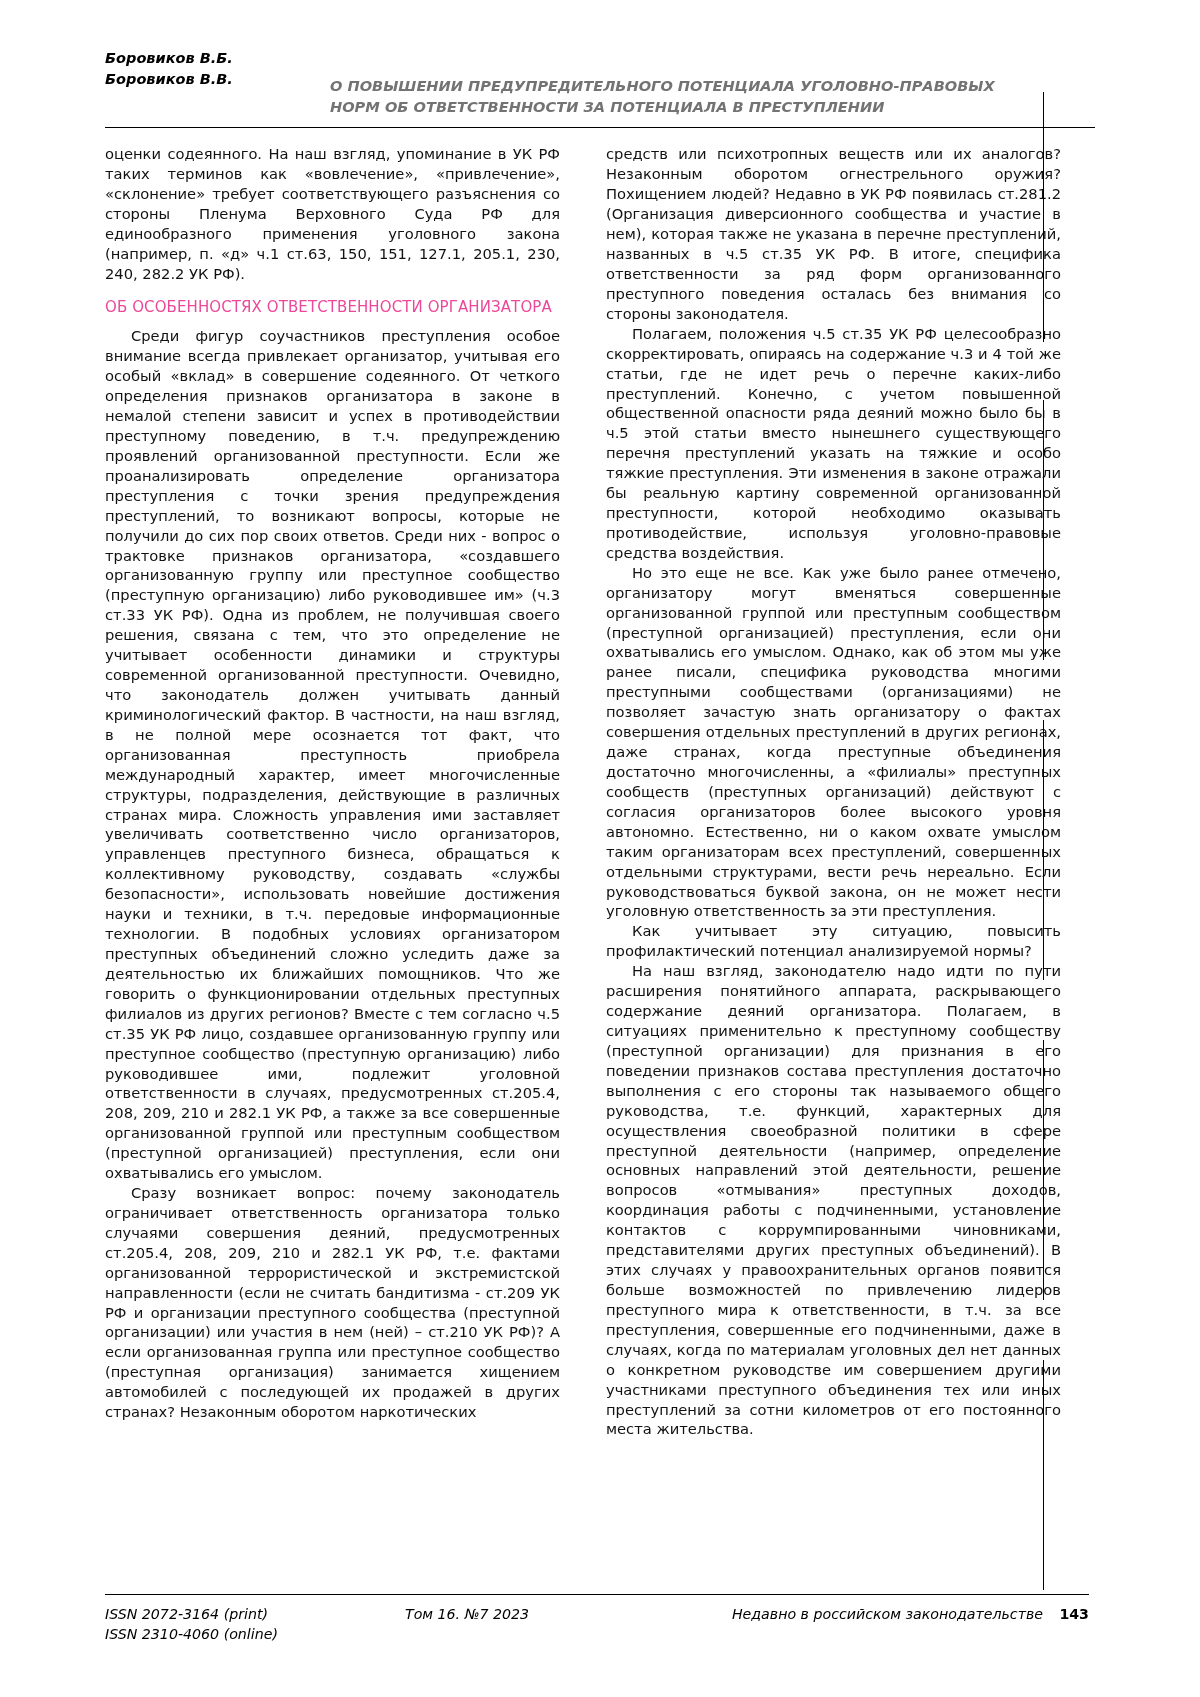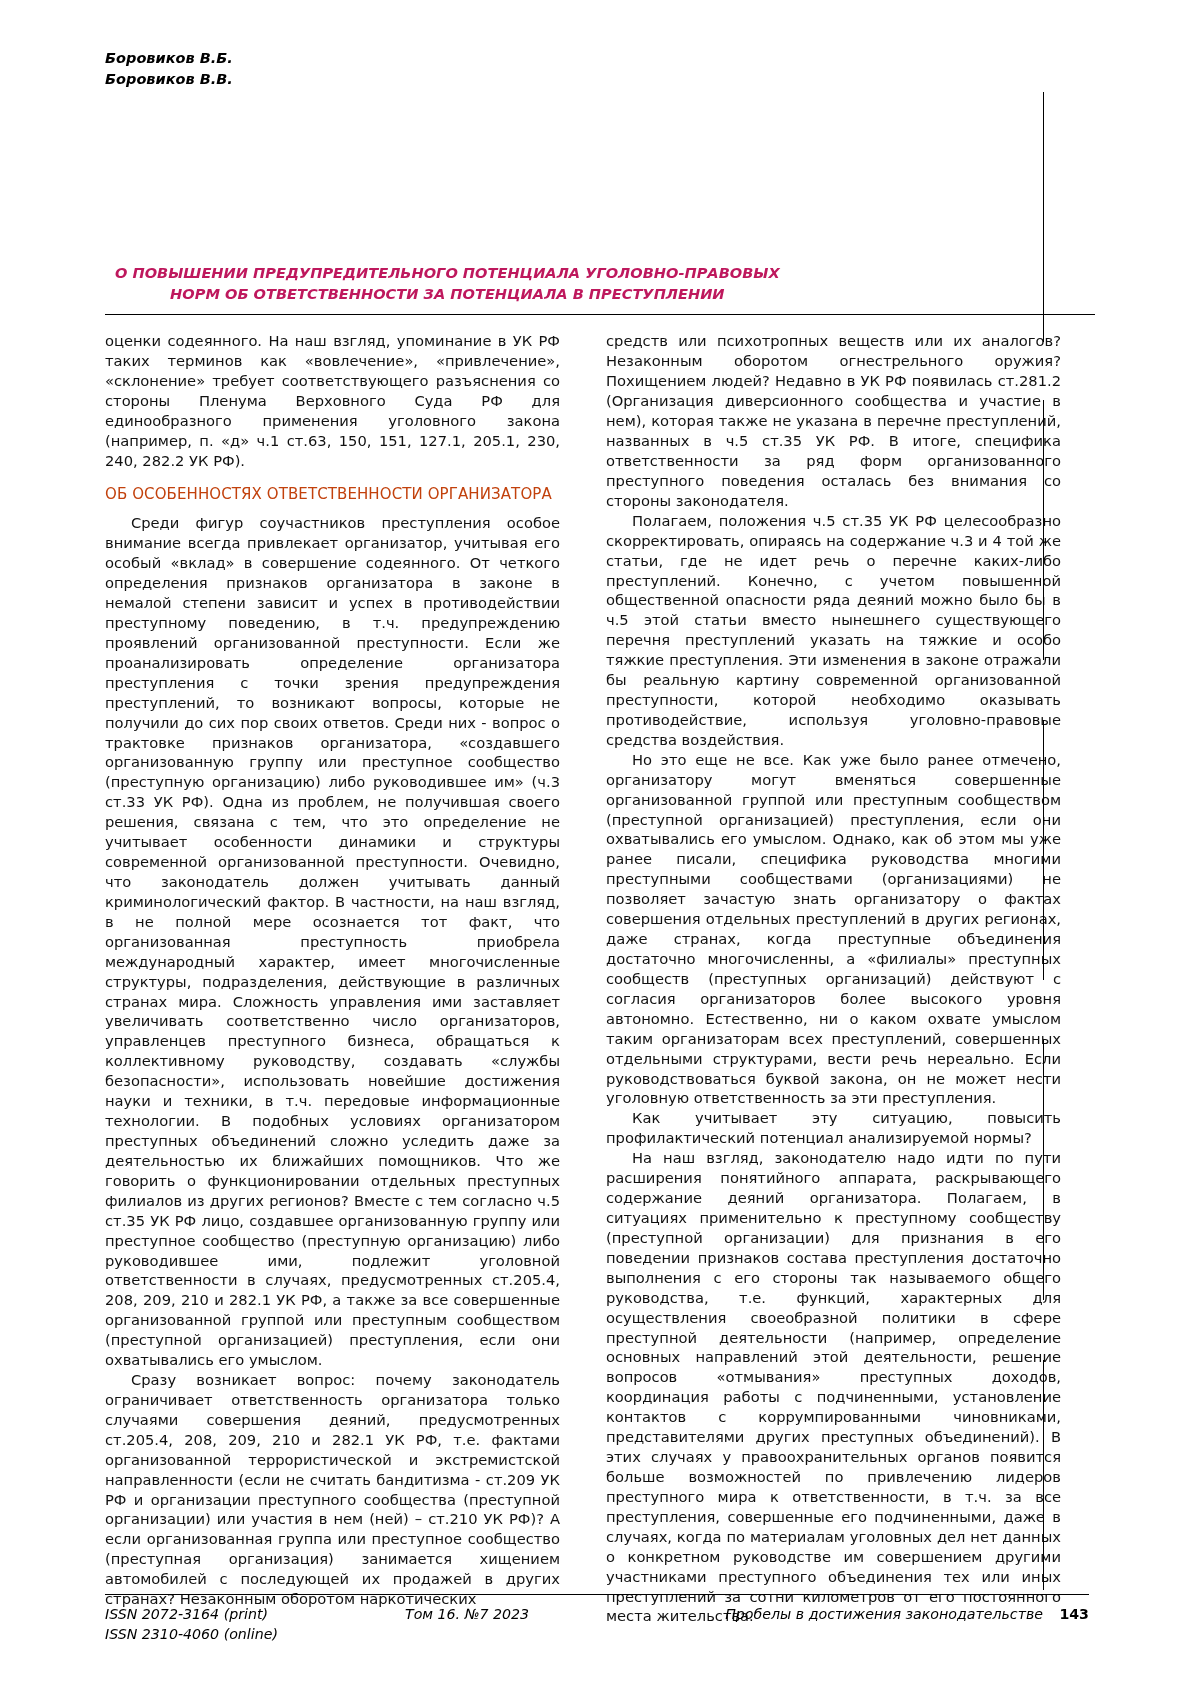--- a/index.html
+++ b/index.html
@@ -19,42 +19,43 @@
     left: 0; top: 0;
     width: 1200px;
     height: 1697px;
     box-sizing: border-box;
     padding: 40px 105px 30px 105px;
   }
 
   
   .header {
     display: flex;
-    flex-direction: column;
+    flex-direction: row;
     align-items: flex-start;
     padding-top: 8px;
   }
   .header-authors {
     width: 215px;
     flex: 0 0 215px;
     font-style: italic;
     font-weight: bold;
     font-size: 14.5px;
     line-height: 1.42;
     color: #000;
   }
   .header-title {
     flex: 1 1 auto;
     font-style: italic;
     font-weight: bold;
     font-size: 14.6px;
     line-height: 1.42;
-    text-align: center;
-    color: #be185d;
+    text-align: left;
+    color: #737373;
     padding-left: 10px;
+    margin-top: 28px;
   }
   .header-rule {
     margin-top: 10px;
     border-top: 1.1px solid #000;
     width: 100%;
   }
 
   
   .columns {
     margin-top: 16px;
@@ -78,21 +79,21 @@
   }
   p.para.noindent {
     text-indent: 0;
   }
   h2.section-head {
     margin: 14px 0 9px 0;
     font-size: 15px;
     font-weight: normal;
     line-height: 1.3;
     text-transform: uppercase;
-    color: #c2410c;
+    color: #ec4899;
     letter-spacing: 0.1px;
   }
 
   
   .footer {
     position: absolute;
     left: 105px;
     right: 111px;
     bottom: 52px;
   }
@@ -176,21 +177,21 @@
   </div>
 
   <div class="footer">
     <div class="footer-rule"></div>
     <div class="footer-row">
       <div class="footer-issn">
         <div>ISSN 2072-3164 (print)</div>
         <div>ISSN 2310-4060 (online)</div>
       </div>
       <div class="footer-volume">Том 16. №7 2023</div>
-      <div class="footer-journal">Пробелы в достижения законодательстве</div>
+      <div class="footer-journal">Недавно в российском законодательстве</div>
       <div class="footer-page">143</div>
     </div>
   </div>
 
   <div class="mark mark-v" style="left:1043px; top:92px; height:250px;"></div>
   <div class="mark mark-v" style="left:1043px; top:400px; height:260px;"></div>
   <div class="mark mark-v" style="left:1043px; top:720px; height:260px;"></div>
   <div class="mark mark-v" style="left:1043px; top:1040px; height:260px;"></div>
   <div class="mark mark-v" style="left:1043px; top:1360px; height:230px;"></div>
 

